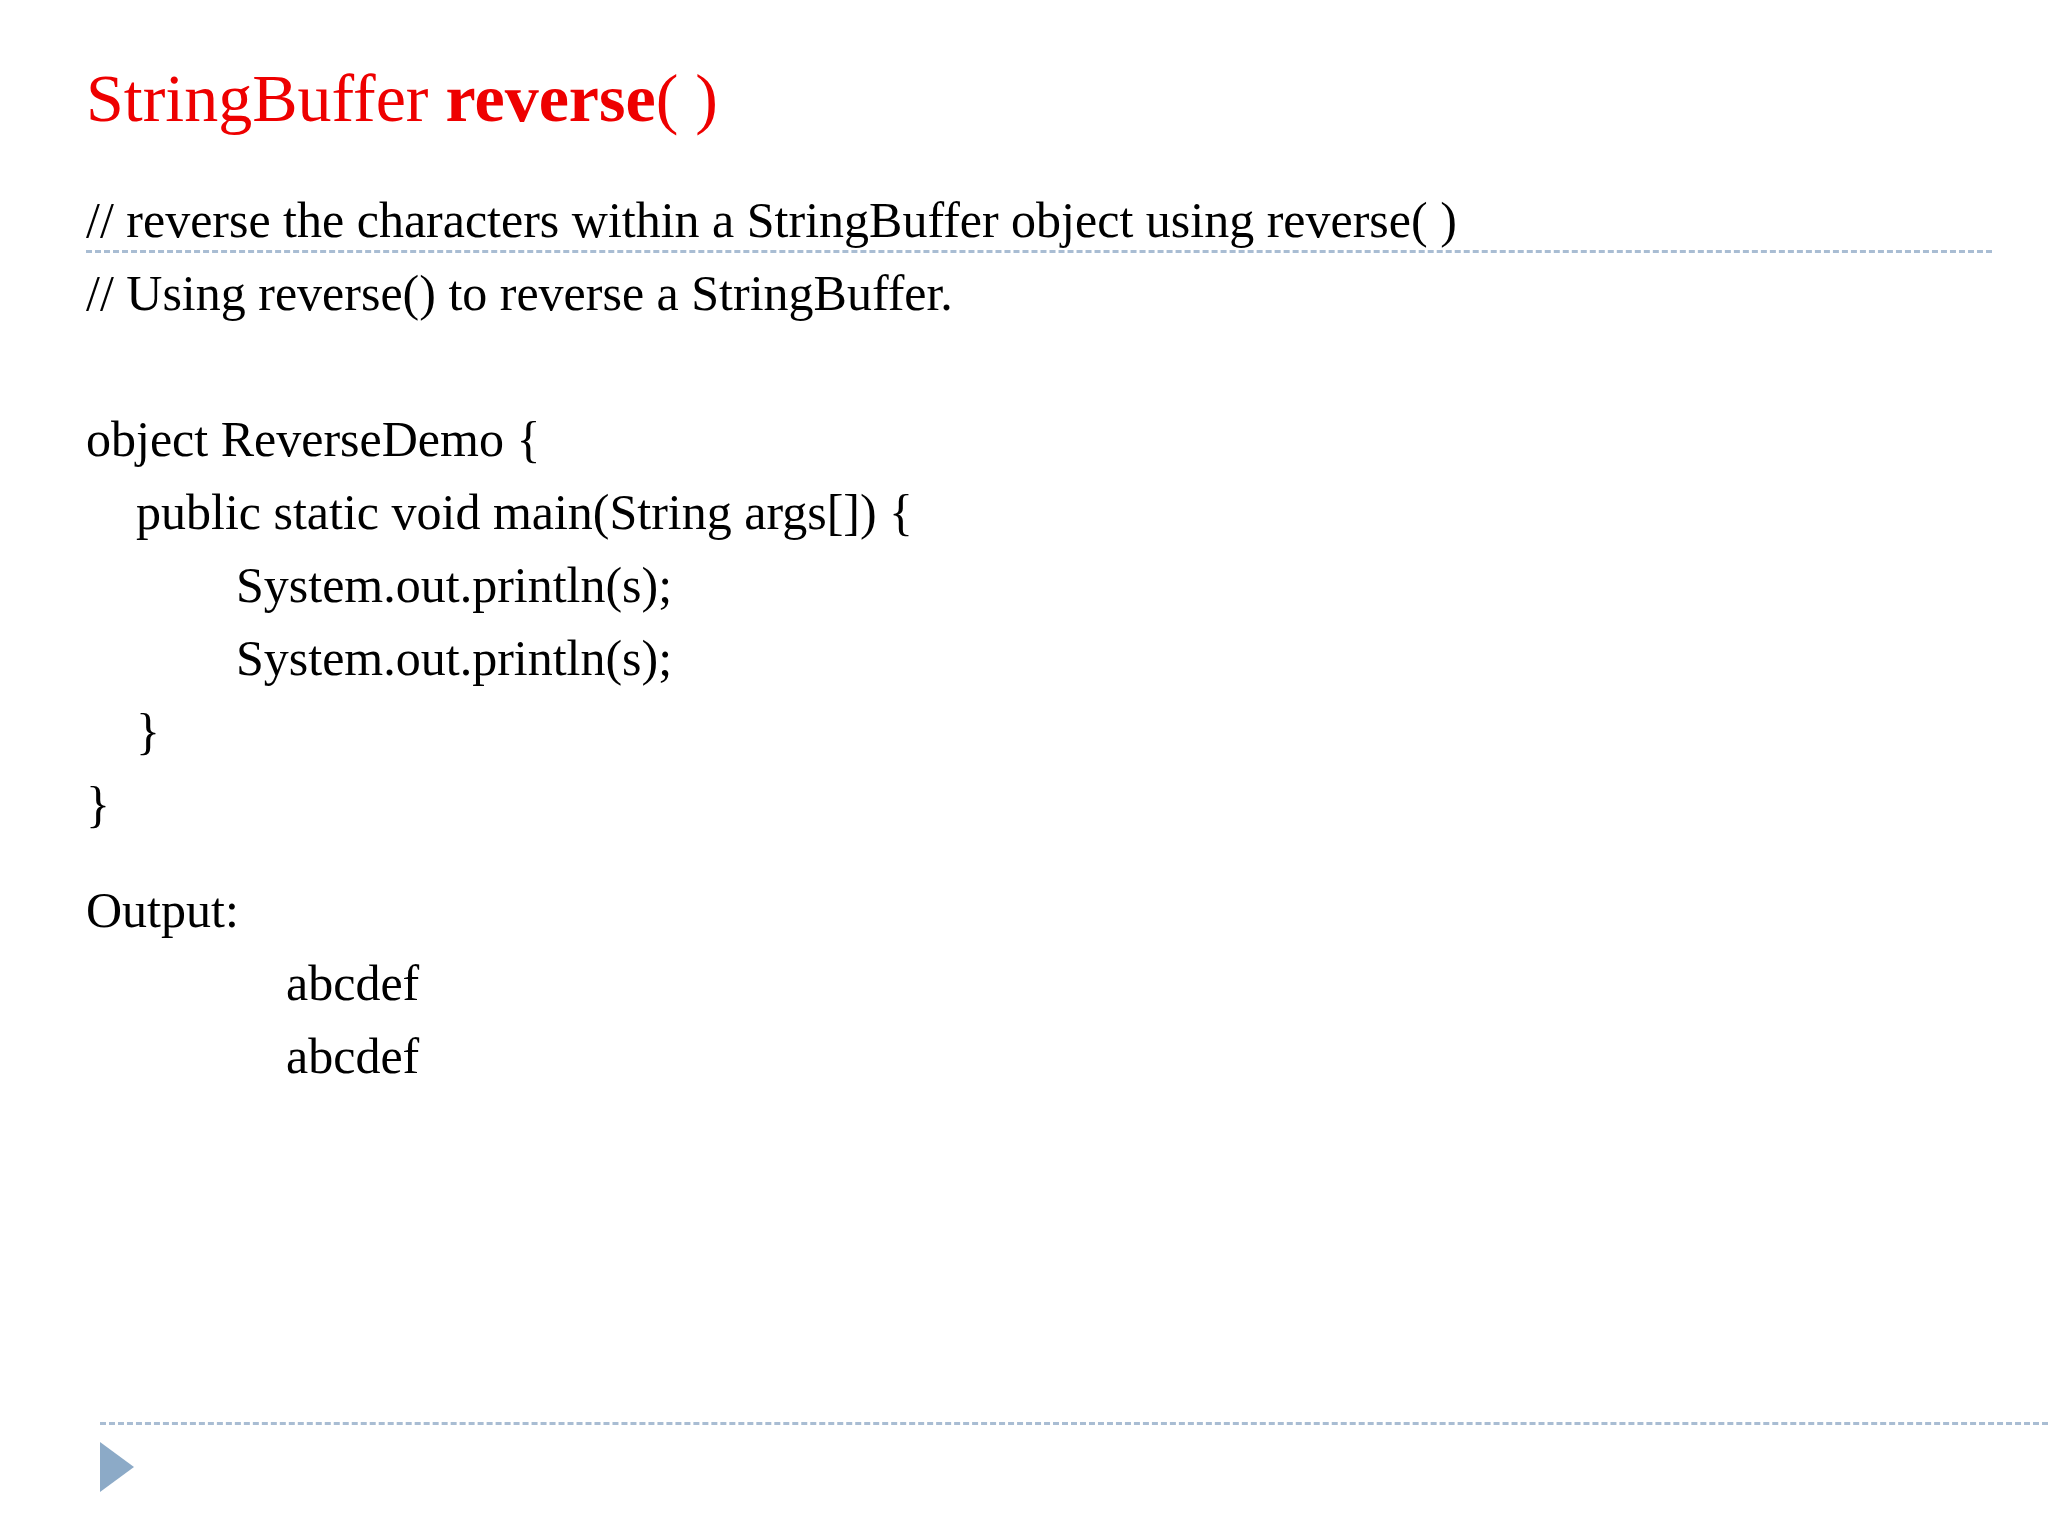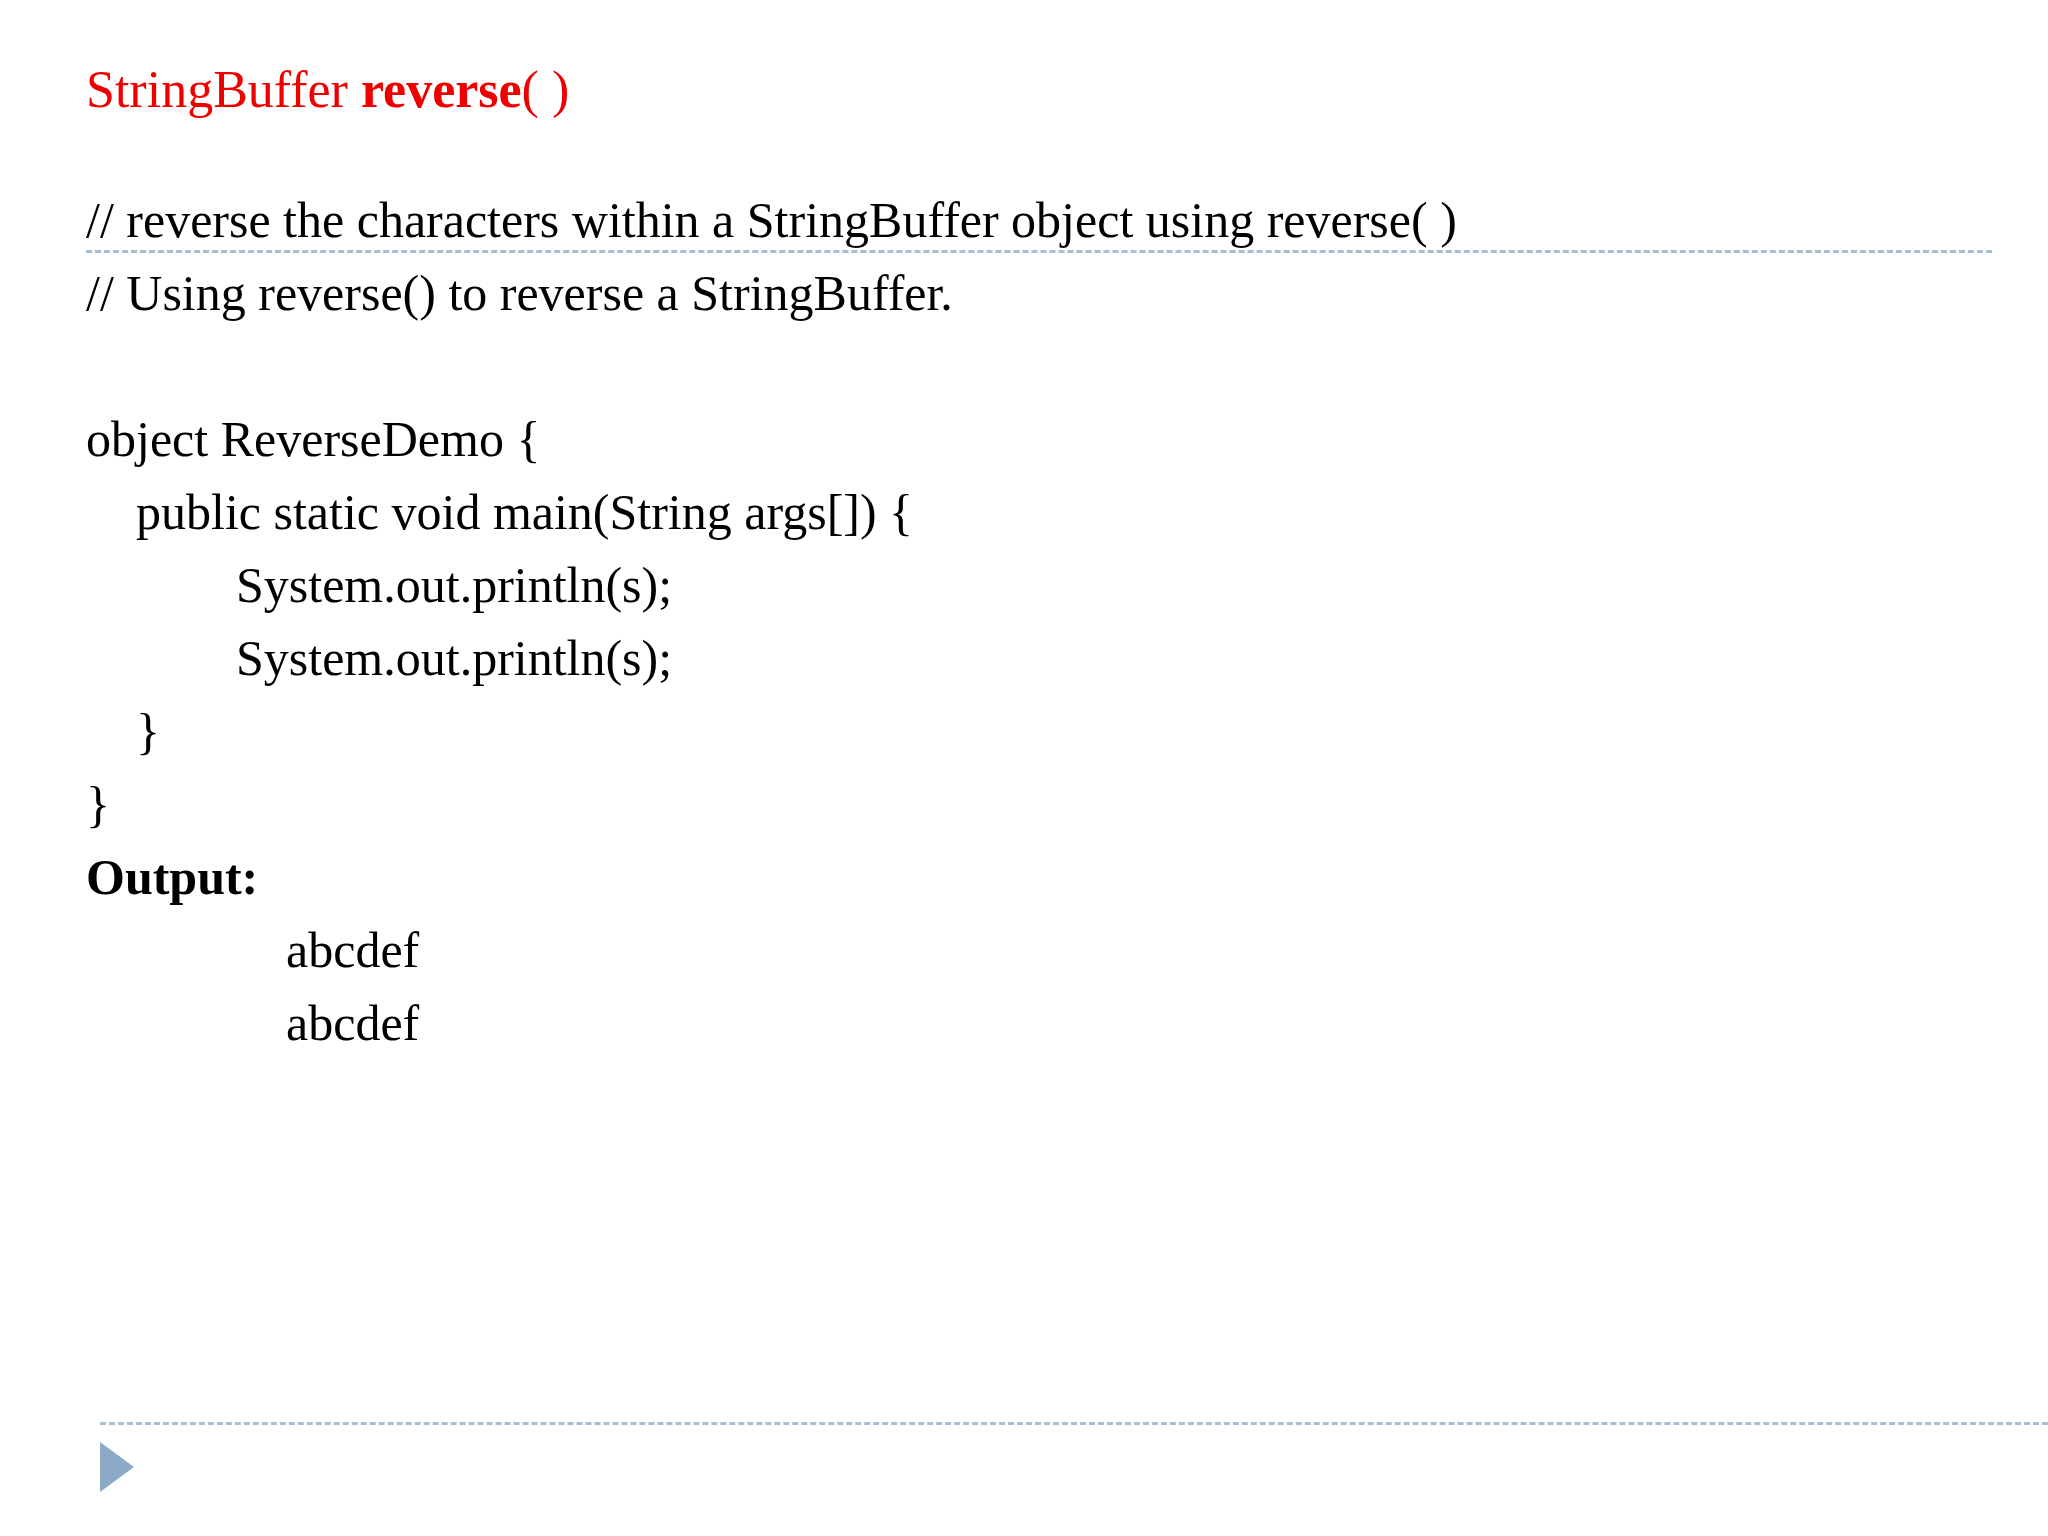--- a/index.html
+++ b/index.html
@@ -20,21 +20,21 @@
     width: 2048px;
     height: 1536px;
     background: #ffffff;
   }
 
   
   .title {
     position: absolute;
     left: 86px;
     top: 62px;
-    font-size: 52px;
+    font-size: 68px;
     line-height: 1.08;
     color: #ee0000;
     white-space: nowrap;
   }
   .title .plain { font-weight: 400; }
   .title .bold  { font-weight: 700; }
 
   
   .body-block {
     position: absolute;
@@ -42,21 +42,21 @@
     top: 184px;
     width: 1900px;
   }
   .line {
     font-size: 50px;
     line-height: 1.46;
     white-space: pre;
     color: #000000;
   }
   .line.blank { color: transparent; }
-  .line.bold  { font-weight: 700; }
+  .line.bold  { font-weight: 400; margin-top: 33px; }
   .red { color: #ee0000; }
 
   
   .dash-rule {
     position: absolute;
     height: 0;
     border-top: 3px dashed #a9bdd3;
   }
   .dash-top {
     left: 86px;

